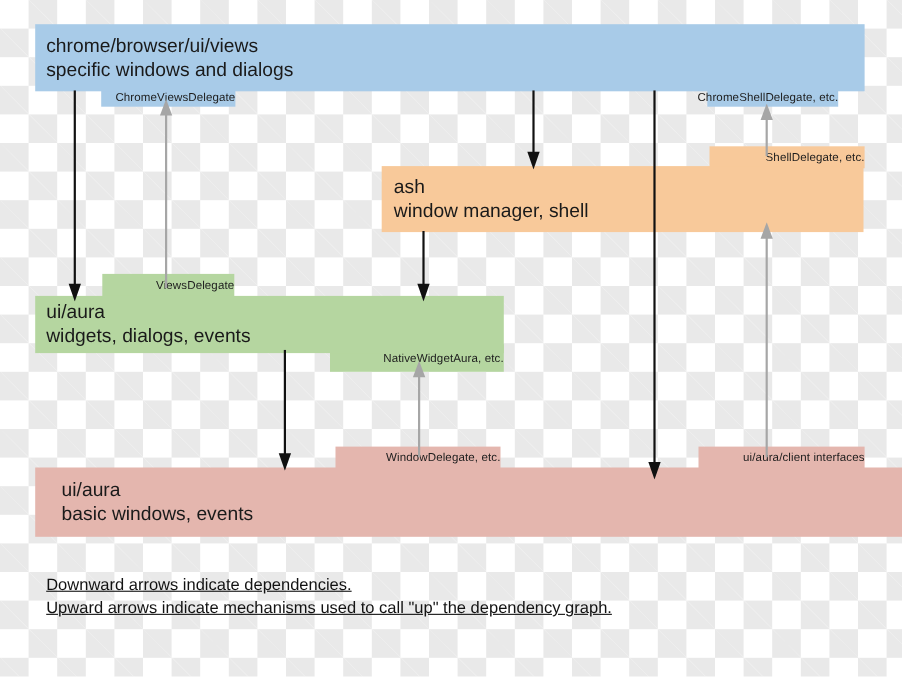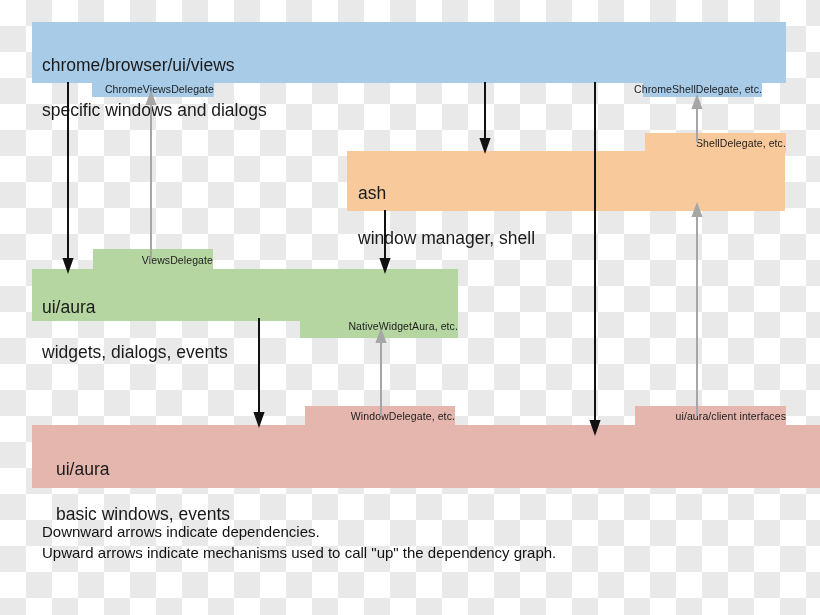--- a/index.html
+++ b/index.html
@@ -31,21 +31,20 @@
     box-sizing: border-box;
     z-index: 3;
   }
   .layer .layer-title,
   .layer .layer-sub {
     display: block;
     color: #1a1a1a;
     font-size: 17.5px;
     line-height: 21px;
     white-space: nowrap;
-    margin-top: 24px;
   }
   .layer .layer-title { margin-bottom: 1px; }
 
   .tab {
     position: absolute;
     box-sizing: border-box;
     display: flex;
     align-items: center;
     justify-content: flex-end;
     z-index: 2;
@@ -62,20 +61,21 @@
   }
   .arrow svg { display: block; }
 
   .caption {
     position: absolute;
     z-index: 5;
     color: #121212;
     font-size: 15px;
     line-height: 21px;
     white-space: nowrap;
+    text-decoration: underline;
   }
   .caption span { display: block; }
 </style>
 </head>
 <body>
 
 <div id="canvas">
 
   <div class="arrow" style="left:60px; top:82px; width:16px; height:192px;">
     <svg width="16" height="192" viewBox="0 0 16 192">

